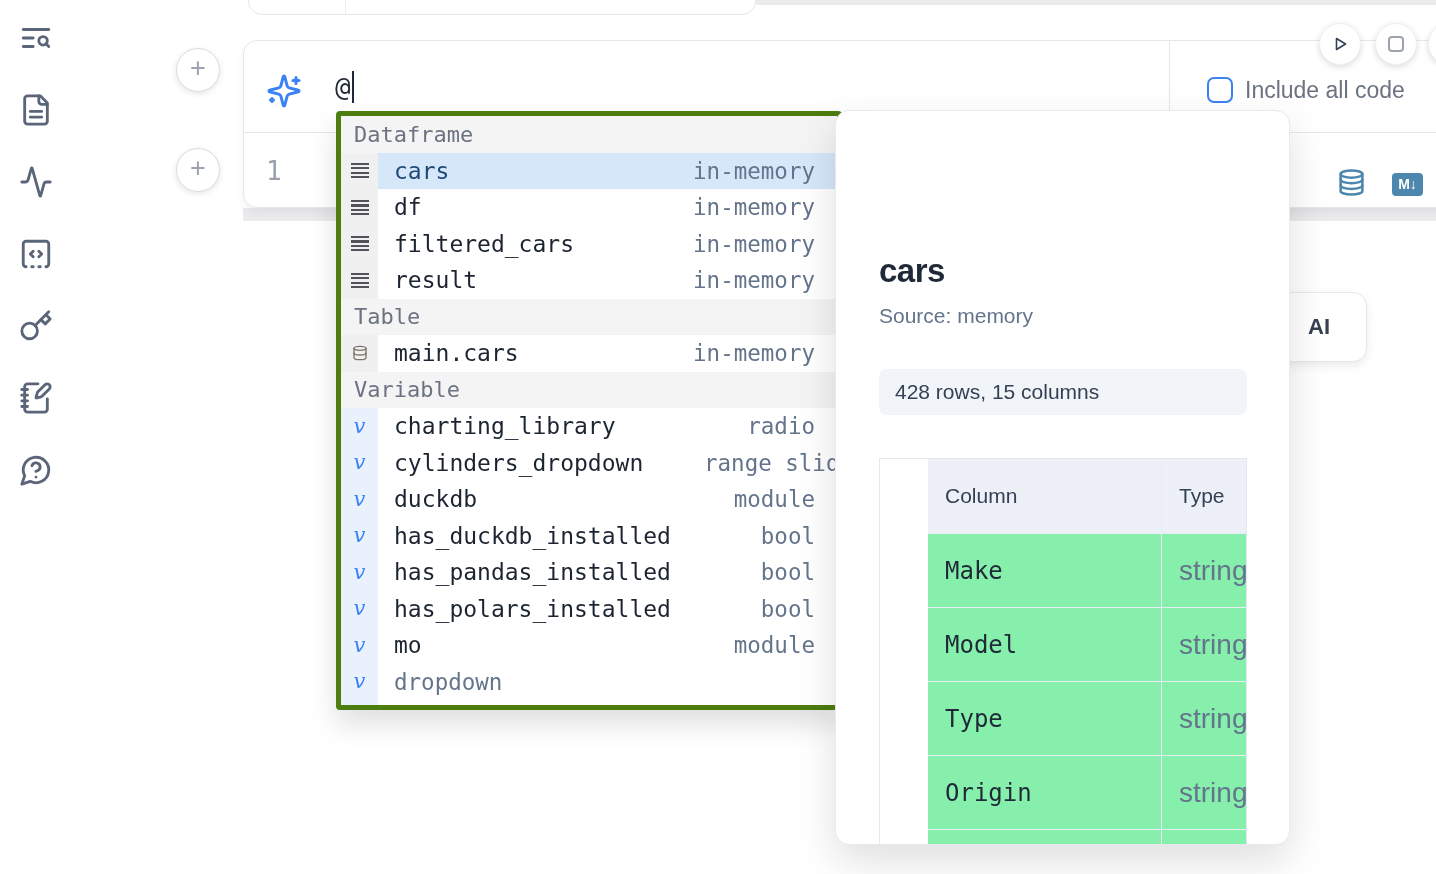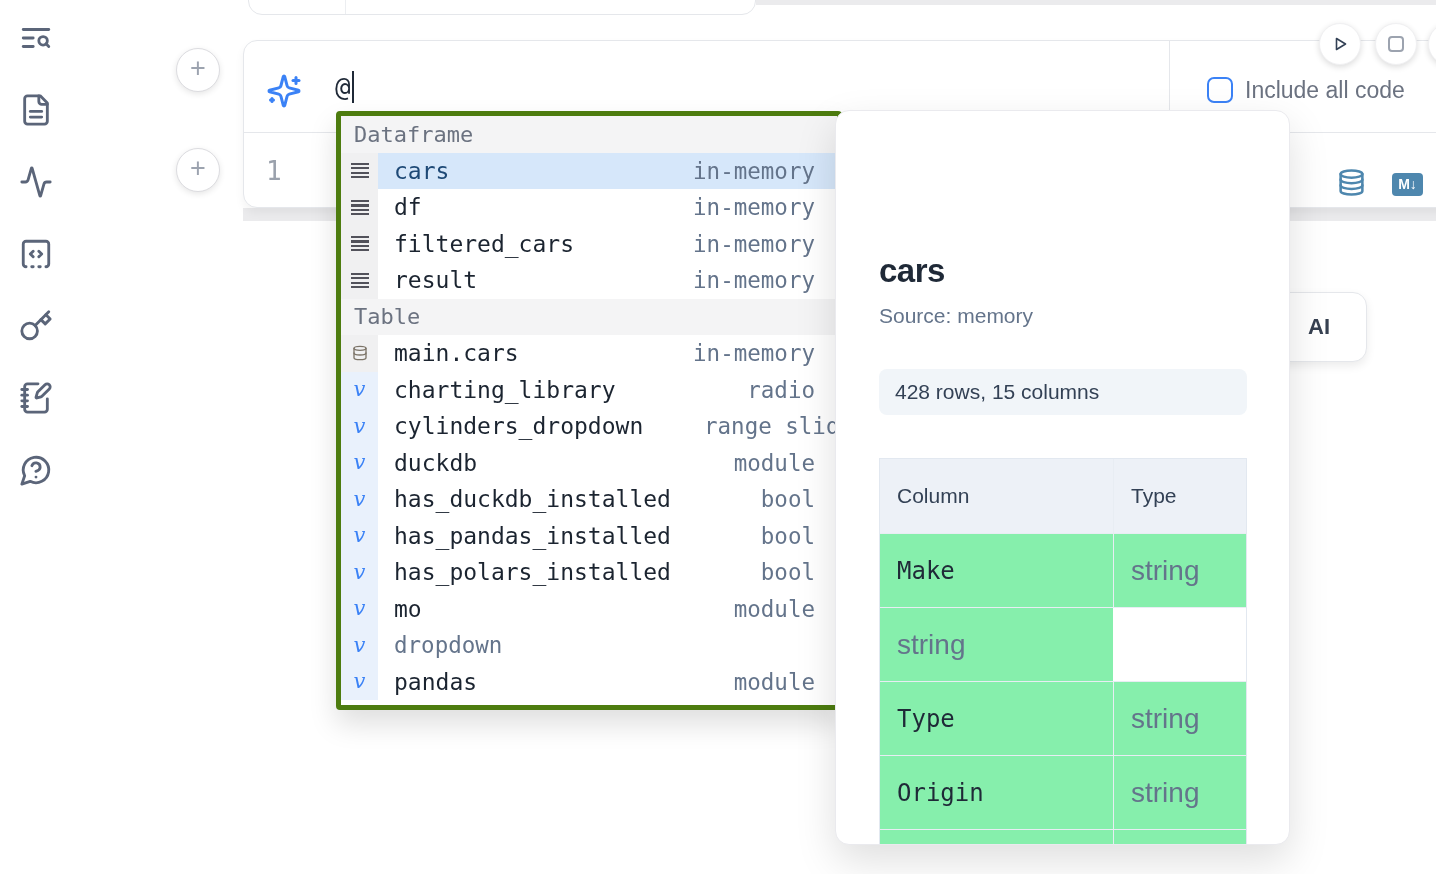--- a/index.html
+++ b/index.html
@@ -99,21 +99,21 @@
     border:1px solid #eaeaee; border-radius:14px; box-shadow:0 16px 40px rgba(0,0,0,.13);
     z-index:40; overflow:hidden; }
   .pv-title { position:absolute; left:43px; top:140px; font-size:33px; font-weight:bold;
     color:#1f2937; letter-spacing:-.5px; top:141px; }
   .pv-source { position:absolute; left:43px; top:193px; font-size:21px; color:#64748b; }
   .pv-pill { position:absolute; left:43px; top:148px; width:368px; height:46px;
     background:#f1f5f9; border-radius:8px; display:flex; align-items:center;
     padding-left:16px; font-size:21px; color:#334155; }
   .pv-tablewrap { position:absolute; left:43px; top:237px; width:368px; height:468px;
     overflow:hidden; border:1.5px solid #e2e8f0; }
-  .pv-row { display:grid; grid-template-columns:233px 1fr; height:74px; }
+  .pv-row { display:grid; grid-template-columns:233px 1fr; height:74px;margin-left:48px; }
   .pv-row + .pv-row { border-top:1.5px solid #e8edf3; }
   .pv-cell { display:flex; align-items:center; padding-left:17px; background:#86efac; }
   .pv-cell + .pv-cell { border-left:1.5px solid #e8edf3; }
   .pv-row.head .pv-cell { background:#edf1f7; font-size:21px; color:#334155; }
   .pv-colname { font-family:"DejaVu Sans Mono", monospace; font-size:24px; color:#1f2937; }
   .pv-coltype { font-size:28px; color:#64748b; }
 </style>
 </head>
 <body>
 
@@ -278,20 +278,21 @@
               <ellipse cx="12" cy="5" rx="9" ry="3"></ellipse>
               <path d="M3 5v14a9 3 0 0 0 18 0V5"></path>
               <path d="M3 12a9 3 0 0 0 18 0"></path>
             </svg></span>
         </div>
         <div class="c-body">
           <span class="c-name">main.cars</span>
           <span class="c-meta">in-memory</span>
         </div>
       </div>
+      <div class="c-header">Variable</div>
       <div class="c-item">
         <div class="c-gutter var">
           <span class="icon-vvar">v</span>
         </div>
         <div class="c-body">
           <span class="c-name">charting_library</span>
           <span class="c-meta">radio</span>
         </div>
       </div>
       <div class="c-item">
@@ -379,20 +380,23 @@
         <div class="pv-row">
           <div class="pv-cell">
             <span class="pv-colname">Make</span>
           </div>
           <div class="pv-cell">
             <span class="pv-coltype">string</span>
           </div>
         </div>
         <div class="pv-row">
           <div class="pv-cell">
+            <span class="pv-colname">Model</span>
+          </div>
+          <div class="pv-cell">
             <span class="pv-coltype">string</span>
           </div>
         </div>
         <div class="pv-row">
           <div class="pv-cell">
             <span class="pv-colname">Type</span>
           </div>
           <div class="pv-cell">
             <span class="pv-coltype">string</span>
           </div>

